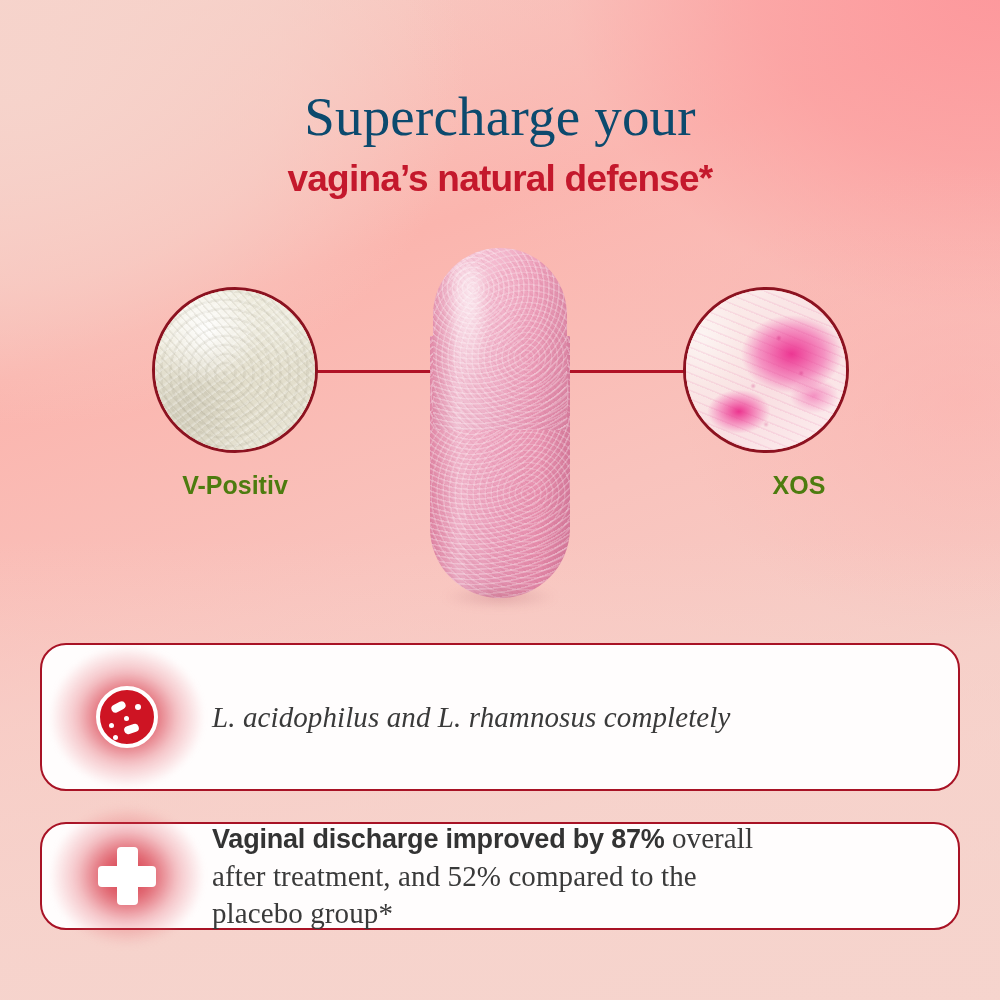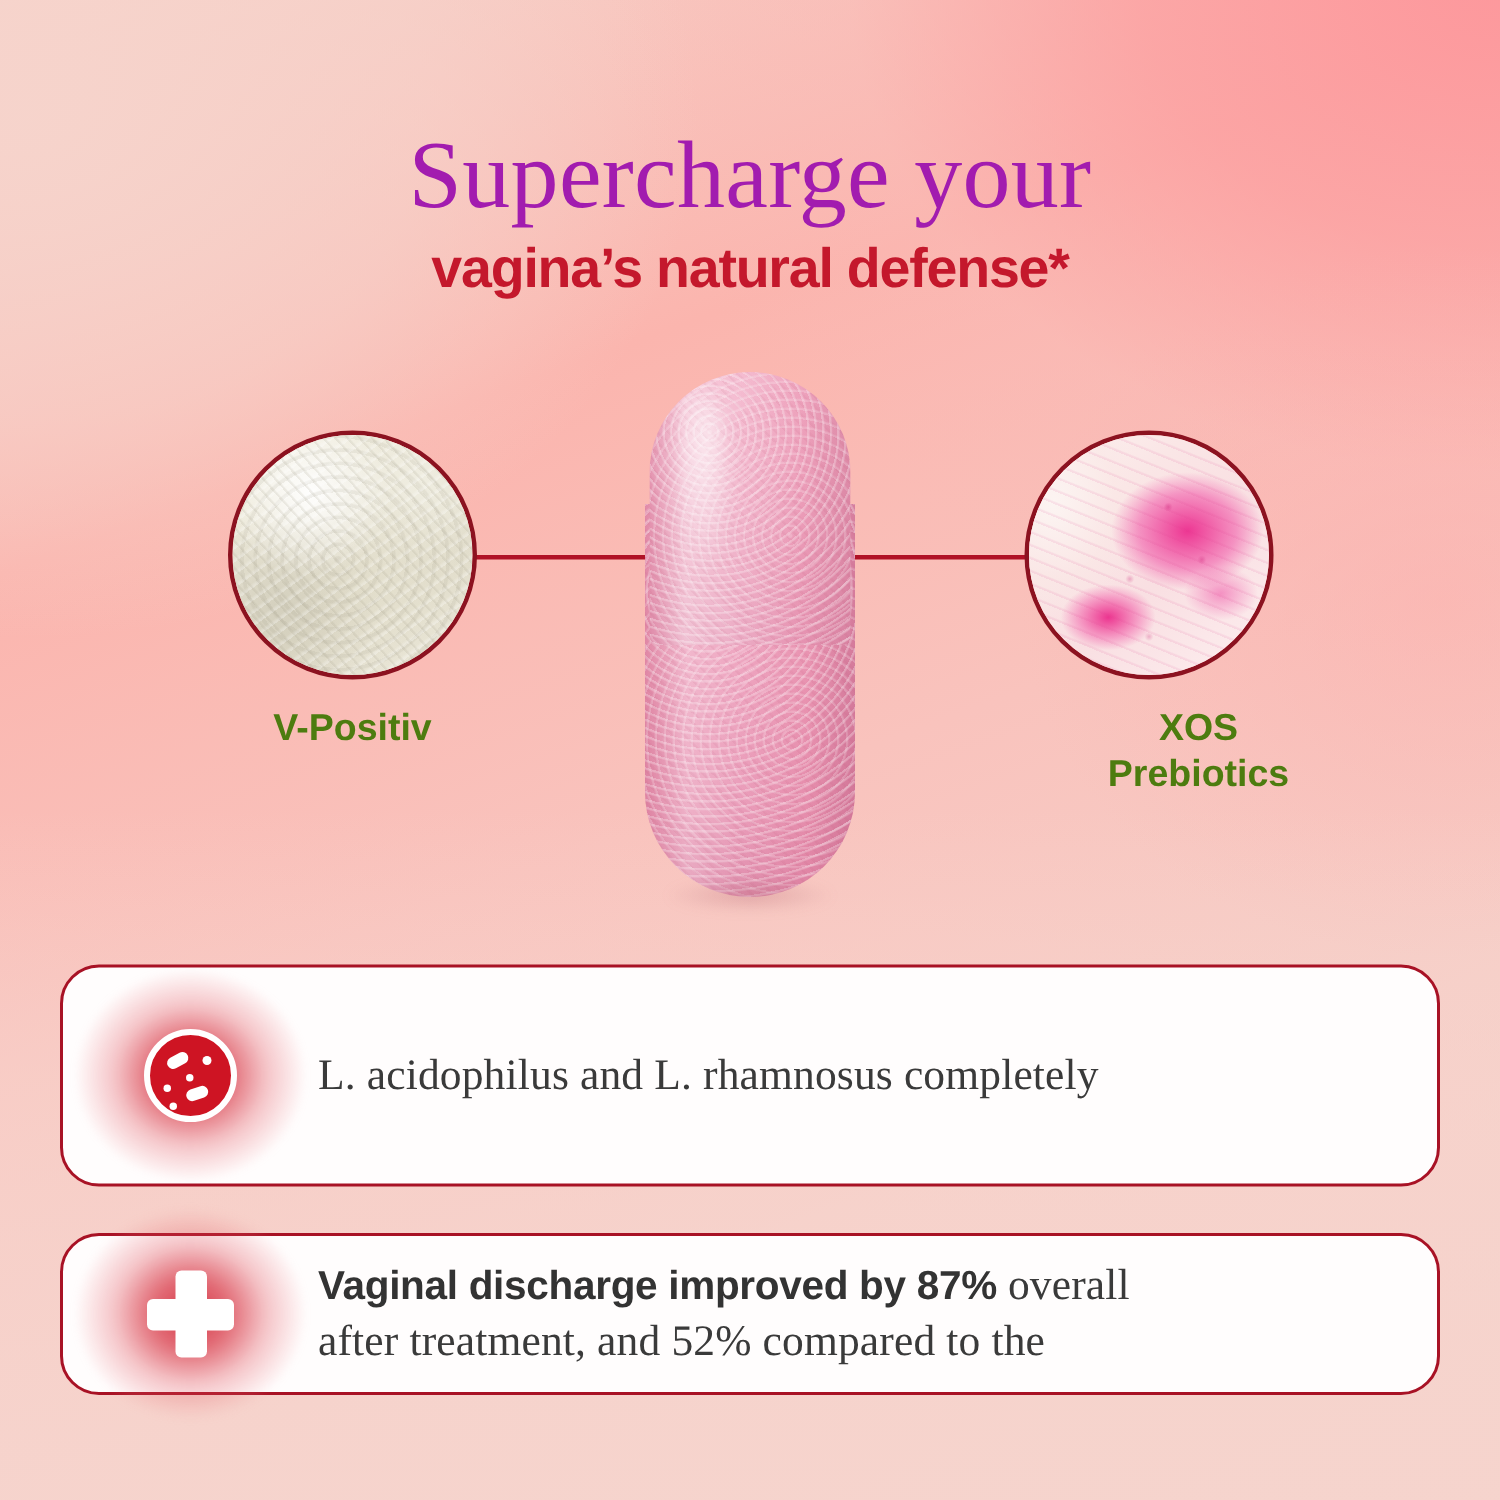--- a/index.html
+++ b/index.html
@@ -57,23 +57,23 @@
   }
 
   
   .headline{
     position:absolute; top:86px; left:0; right:0;
     text-align:center;
     z-index:6;
   }
   .head-serif{
     font-family:"Liberation Serif", serif;
-    font-size:64px;
+    font-size:55px;
     line-height:62px;
-    color:#a21caf;
+    color:#0c4a6e;
     letter-spacing:0.2px;
   }
   .head-bold{
     font-family:"Liberation Sans", sans-serif;
     font-weight:bold;
     font-size:37px;
     line-height:58px;
     color:#c4182c;
     letter-spacing:-0.8px;
     margin-top:2px;
@@ -233,21 +233,21 @@
   .card{
     position:absolute;
     left:40px; width:920px;
     background:#fffdfd;
     border:2px solid #a81225;
     border-radius:26px;
     z-index:7;
     display:flex;
     align-items:center;
   }
-  .card-1{ top:643px; height:148px; }
+  .card-1{ top:643px; height:148px;font-style:italic; }
   .card-2{ top:822px; height:108px; }
 
   .icon-wrap{
     position:relative;
     width:170px; height:148px;
     flex:0 0 170px;
     display:flex; align-items:center; justify-content:center;
   }
   .glow{
     position:absolute;
@@ -350,21 +350,20 @@
     </div>
     <div class="cap-shadow"></div>
   </div>
 
   <div class="cap-label cap-label-left">
     <div>V-Positiv</div>
   </div>
 
   <div class="cap-label cap-label-right">
     <div>XOS</div>
-    <div>Prebiotics</div>
   </div>
 
   <div class="card card-1">
     <div class="icon-wrap">
       <div class="glow"></div>
       <div class="petri">
         <span class="p1"></span>
         <span class="p2"></span>
         <span class="p3"></span>
         <span class="p4"></span>
@@ -381,16 +380,17 @@
     <div class="icon-wrap">
       <div class="glow"></div>
       <div class="cross">
         <b class="h"></b>
         <b class="v"></b>
       </div>
     </div>
     <div class="card-text">
       <div class="line"><b>Vaginal discharge improved by 87%</b><span> overall</span></div>
       <div class="line">after treatment, and 52% compared to the</div>
+      <div class="line">placebo group*</div>
     </div>
   </div>
 
 </div>
 
 </body></html>

